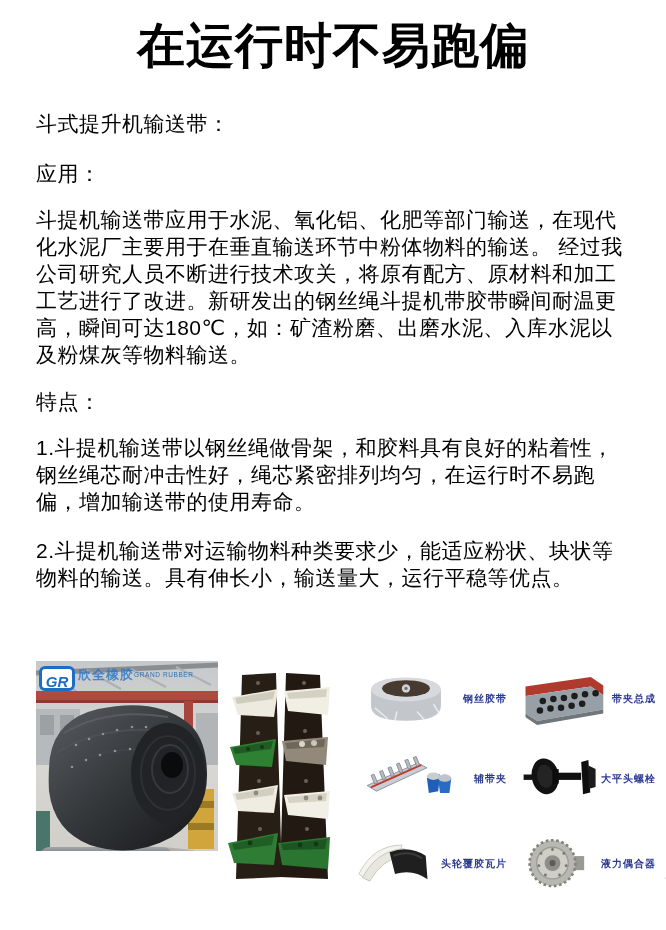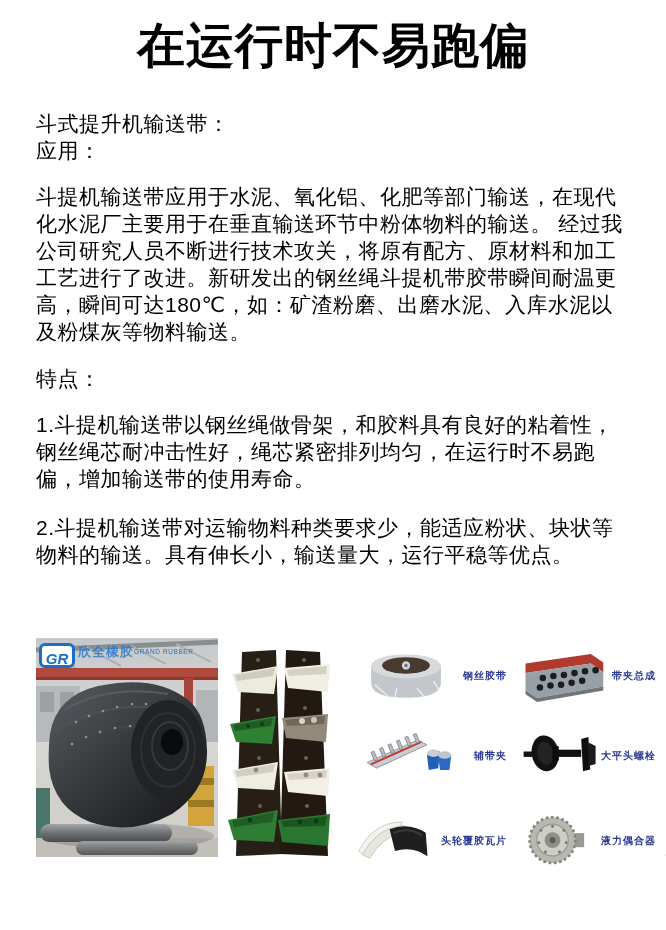--- a/index.html
+++ b/index.html
@@ -8,27 +8,27 @@
     font-family:"Liberation Sans","DejaVu Sans",sans-serif;color:#000;
   }
   .doc{width:666px;height:930px;position:relative;}
   h1.page-title{
     margin:14px 0 0;text-align:center;font-size:48px;line-height:64px;
     font-weight:bold;letter-spacing:1px;
   }
   .content{padding:0 36px;}
   .content p{margin:0;font-size:21px;line-height:27px;letter-spacing:.5px;}
   .content p.sp24{margin-top:32px;}
-  .content p.sp23{}
+  .content p.sp23{margin-top:23px;}
   .content p.sp19{margin-top:19px;}
   .content p.sp20{margin-top:20px;}
   .content p.sp22{margin-top:22px;}
   
   .gallery{position:relative;height:250px;margin-top:70px;}
-  .photo-factory{position:absolute;left:36px;top:0;width:182px;height:219px;overflow:hidden;}
+  .photo-factory{position:absolute;left:36px;top:0;width:182px;height:190px;overflow:hidden;}
   .photo-factory svg{display:block;}
   .logo{position:absolute;top:5px;left:3px;display:flex;align-items:flex-start;gap:3px;}
   .logo-mark{
     width:36px;height:25px;background:#fff;border:3px solid #1a6fc4;border-radius:6px;
     color:#1a6fc4;font-weight:bold;font-style:italic;font-size:15px;line-height:25px;
     text-align:center;box-sizing:border-box;
   }
   .logo-text{display:flex;flex-direction:row;line-height:1;padding-top:2px;align-items:center;}
   .logo-cn{font-size:13px;font-weight:bold;color:rgba(36,118,205,.8);letter-spacing:1px;}
   .logo-en{font-size:6.5px;color:#2d71b8;letter-spacing:.6px;margin-top:2px;}

